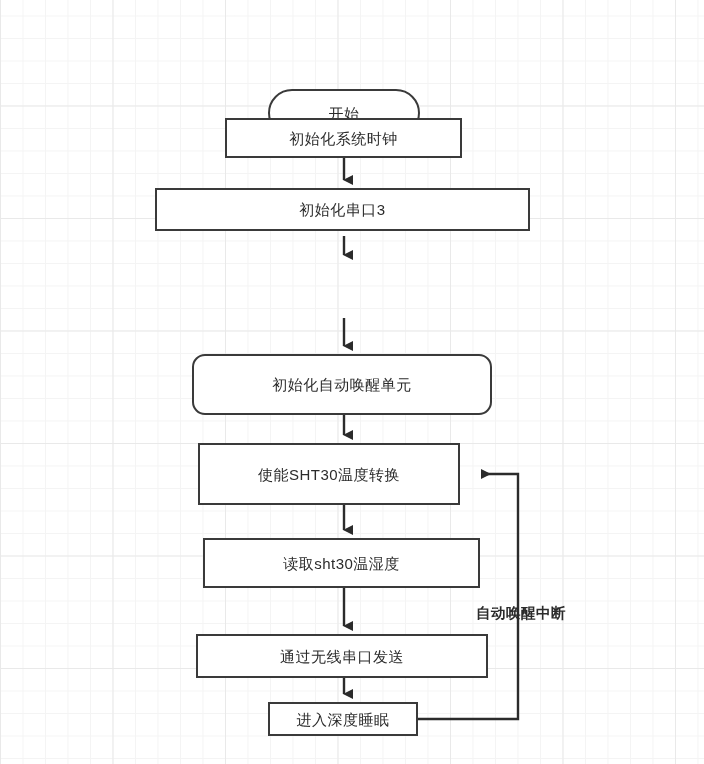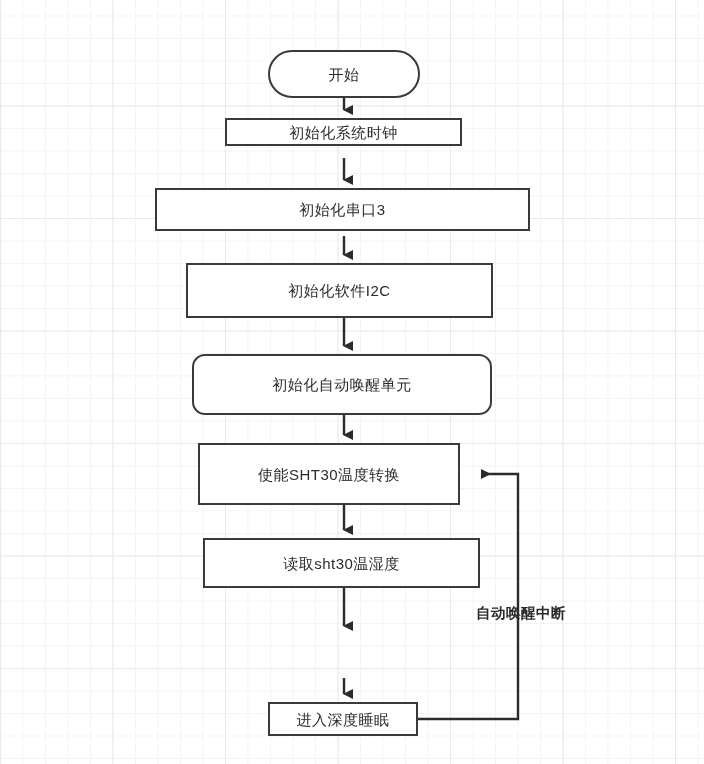--- a/index.html
+++ b/index.html
@@ -49,20 +49,21 @@
     align-items: center;
     justify-content: center;
     color: #2b2b2b;
     font-size: 15px;
     letter-spacing: 0.5px;
     white-space: nowrap;
   }
   .node.terminator {
     border-radius: 26px;
     border-width: 2px;
+    margin-top: 39px;
   }
   .node .node-label {
     display: block;
     line-height: 1;
   }
 
   .edge-label {
     position: absolute;
     color: #2b2b2b;
     font-size: 14.5px;
@@ -106,44 +107,44 @@
       <line x1="344" y1="678" x2="344" y2="694" marker-end="url(#arrowDown)"></line>
 
       <path d="M418,719 L518,719 L518,474 L482,474" marker-end="url(#arrowLeft)"></path>
     </g>
   </svg>
 
   <div class="node terminator" style="left:268px; top:50px; width:152px; height:48px;">
     <span class="node-label">开始</span>
   </div>
 
-  <div class="node" style="left:225px; top:118px; width:237px; height:28px;">
+  <div class="node" style="left:225px; top:118px; width:237px; height:40px;">
     <span class="node-label">初始化系统时钟</span>
   </div>
 
   <div class="node" style="left:155px; top:188px; width:375px; height:43px;">
     <span class="node-label">初始化串口3</span>
   </div>
 
-  <div class="node" style="left:186px; top:263px; width:307px; height:55px;">
-    <span class="node-label">初始化软件I2C</span>
-  </div>
 
   <div class="node" style="left:192px; top:354px; width:300px; height:61px;border-radius:13px;">
     <span class="node-label">初始化自动唤醒单元</span>
   </div>
 
   <div class="node" style="left:198px; top:443px; width:262px; height:62px;">
     <span class="node-label">使能SHT30温度转换</span>
   </div>
 
   <div class="node" style="left:203px; top:538px; width:277px; height:50px;justify-content:center;">
     <span class="node-label">读取sht30温湿度</span>
   </div>
 
+  <div class="node" style="left:196px; top:634px; width:292px; height:44px;">
+    <span class="node-label">通过无线串口发送</span>
+  </div>
 
   <div class="node" style="left:268px; top:702px; width:150px; height:34px;">
     <span class="node-label">进入深度睡眠</span>
   </div>
 
   <div class="edge-label" style="left:476px; top:606px;font-weight:bold;">自动唤醒中断</div>
 
 </div>
 
 </body></html>

